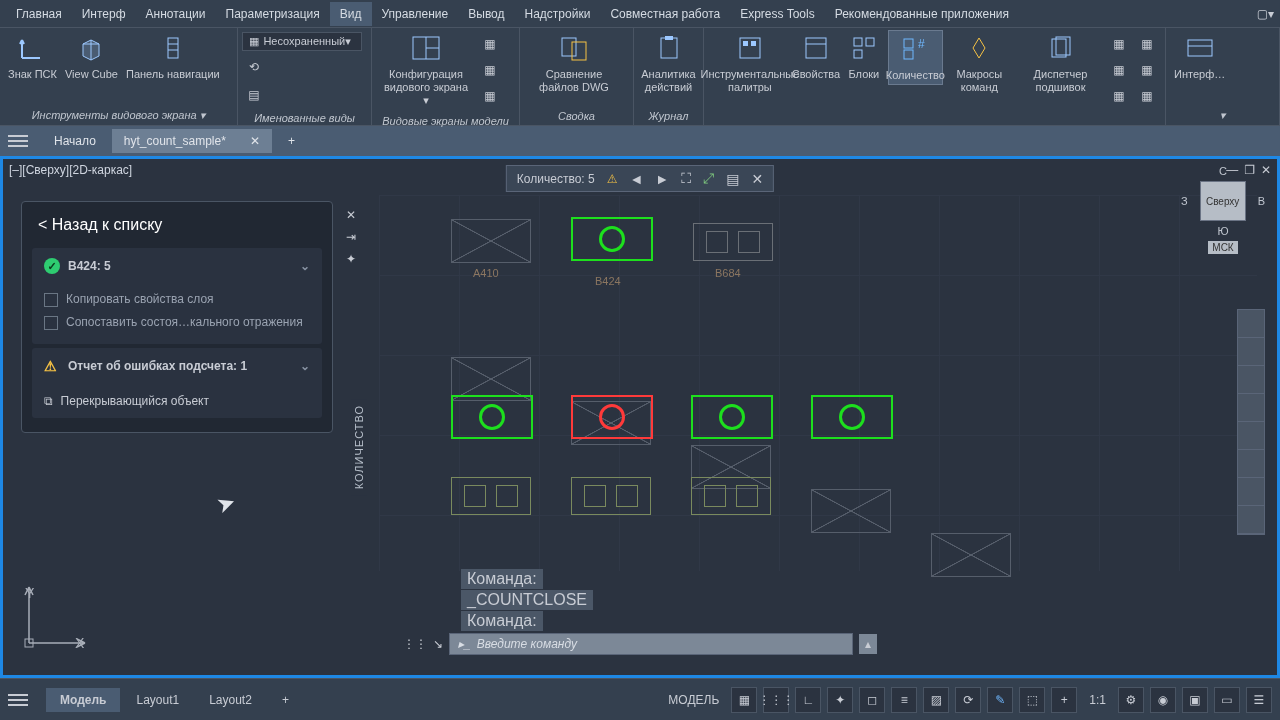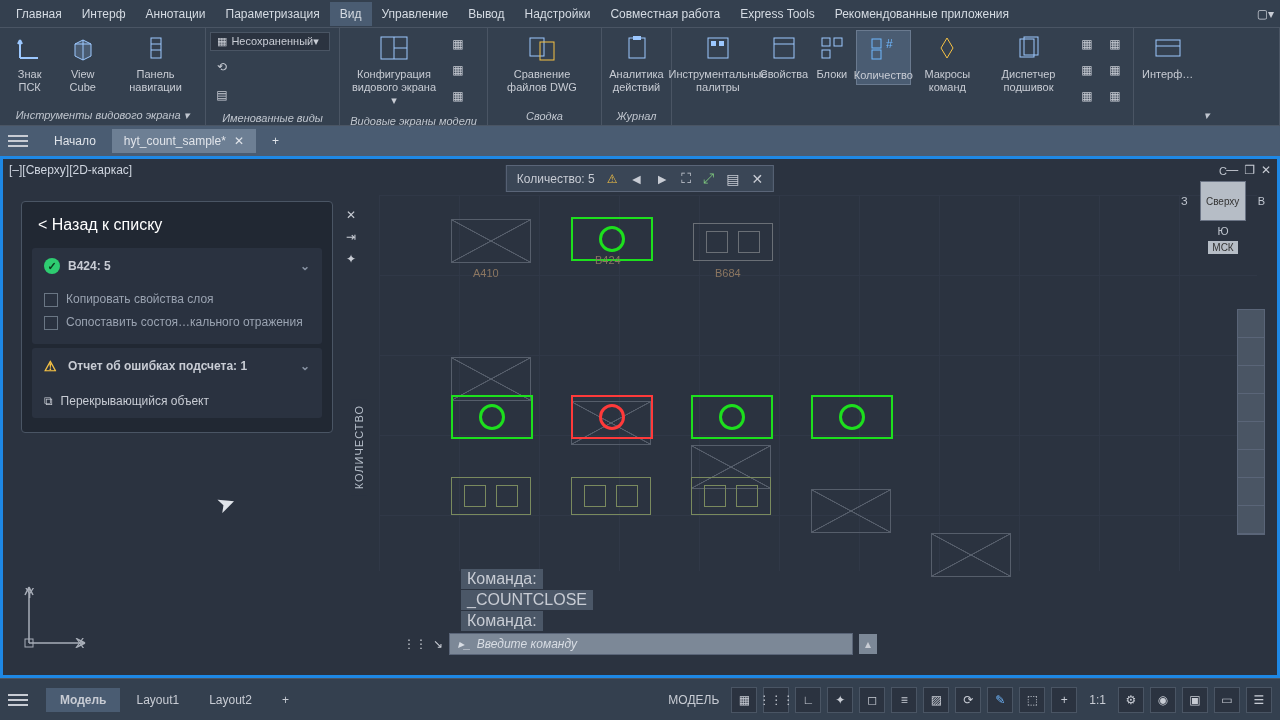--- a/index.html
+++ b/index.html
@@ -19,21 +19,21 @@
 .big-btn { display: flex; flex-direction: column; align-items: center; justify-content: flex-start; padding: 2px 4px; min-width: 48px; cursor: pointer; font-size: 11px; text-align: center; line-height: 1.2; }
 .big-btn .icon { width: 32px; height: 32px; margin-bottom: 4px; display: flex; align-items: center; justify-content: center; }
 .big-btn.active { background: #4a5c72; border: 1px solid #6a7a8f; }
 .small-col { display: flex; flex-direction: column; gap: 2px; padding: 2px; }
 .small-btn { width: 24px; height: 24px; display: flex; align-items: center; justify-content: center; cursor: pointer; }
 .combo { background: #2b3340; border: 1px solid #4a5564; padding: 2px 6px; font-size: 11px; width: 120px; display:flex; align-items:center; gap:4px;}
 
 
 .doctabs { height: 30px; background: #4a5c72; display: flex; align-items: center; padding: 0 8px; gap: 4px; }
 .doctab { padding: 5px 12px; font-size: 12px; cursor: pointer; color:#e0e4ea;}
-.doctab.active { background: #6d7f94; display: flex; align-items: center; gap: 8px; }
+.doctab.active { background: #6d7f94; display: flex; align-items: center; gap: 24px; }
 .hamburger { width: 20px; display:flex; flex-direction:column; gap:3px; cursor:pointer; margin-right:10px;}
 .hamburger span{height:2px; background:#c8ccd4;}
 
 
 .workarea { position: absolute; top: 156px; left: 0; right: 0; bottom: 42px; border: 3px solid #1e88e5; background: #2b3340; }
 .viewlabel { position: absolute; top: 4px; left: 6px; color: #cfd5df; font-size: 12px; }
 
 
 .count-toolbar { position: absolute; top: 6px; left: 50%; transform: translateX(-50%); background: #3a4656; border: 1px solid #5a6578; padding: 4px 10px; display: flex; align-items: center; gap: 12px; font-size: 12px;}
 .count-toolbar .warn { color: #f6c244; }
@@ -121,21 +121,21 @@
   <div class="topmenu-item">Надстройки</div>
   <div class="topmenu-item">Совместная работа</div>
   <div class="topmenu-item">Express Tools</div>
   <div class="topmenu-item">Рекомендованные приложения</div>
   <div class="topmenu-right">
     <span>▢▾</span>
   </div>
 </div>
 
 <div class="ribbon">
-  <div class="ribbon-group" style="width:206px">
+  <div class="ribbon-group" style="width:238px">
     <div class="ribbon-body">
       <div class="big-btn">
           <div class="icon">
             <svg width="28" height="28">
               <path d="M4 24 L4 6 M4 24 L22 24 M4 6 L2 10 M4 6 L6 10" stroke="#9cc8ff" fill="none" stroke-width="2"></path>
             </svg>
           </div>
           <span>Знак ПСК</span>
         </div>
       <div class="big-btn">
@@ -384,21 +384,21 @@
   <div class="vtab">КОЛИЧЕСТВО</div>
 
   <div class="canvas">
     <div class="grid"></div>
 
     <div class="blk crossbox" style="top:24px; left:72px;"></div>
     <div class="lbl" style="top:72px; left:94px;">A410</div>
     <div class="blk greenbox" style="top:22px; left:192px;">
         <div class="circ"></div>
       </div>
-    <div class="lbl" style="top:59px; left:216px;">B424</div>
+    <div class="lbl" style="top:80px; left:216px;">B424</div>
     <div class="blk dbl dbl-dim" style="top:28px; left:314px;">
         <div class="sq"></div>
         <div class="sq"></div>
       </div>
     <div class="lbl" style="top:72px; left:336px;">B684</div>
 
     <div class="blk crossbox" style="top:118px; left:72px;"></div>
     <div class="blk crossbox" style="top:118px; left:192px;"></div>
     <div class="blk crossbox" style="top:118px; left:312px;"></div>
     <div class="blk crossbox" style="top:118px; left:432px;"></div>

